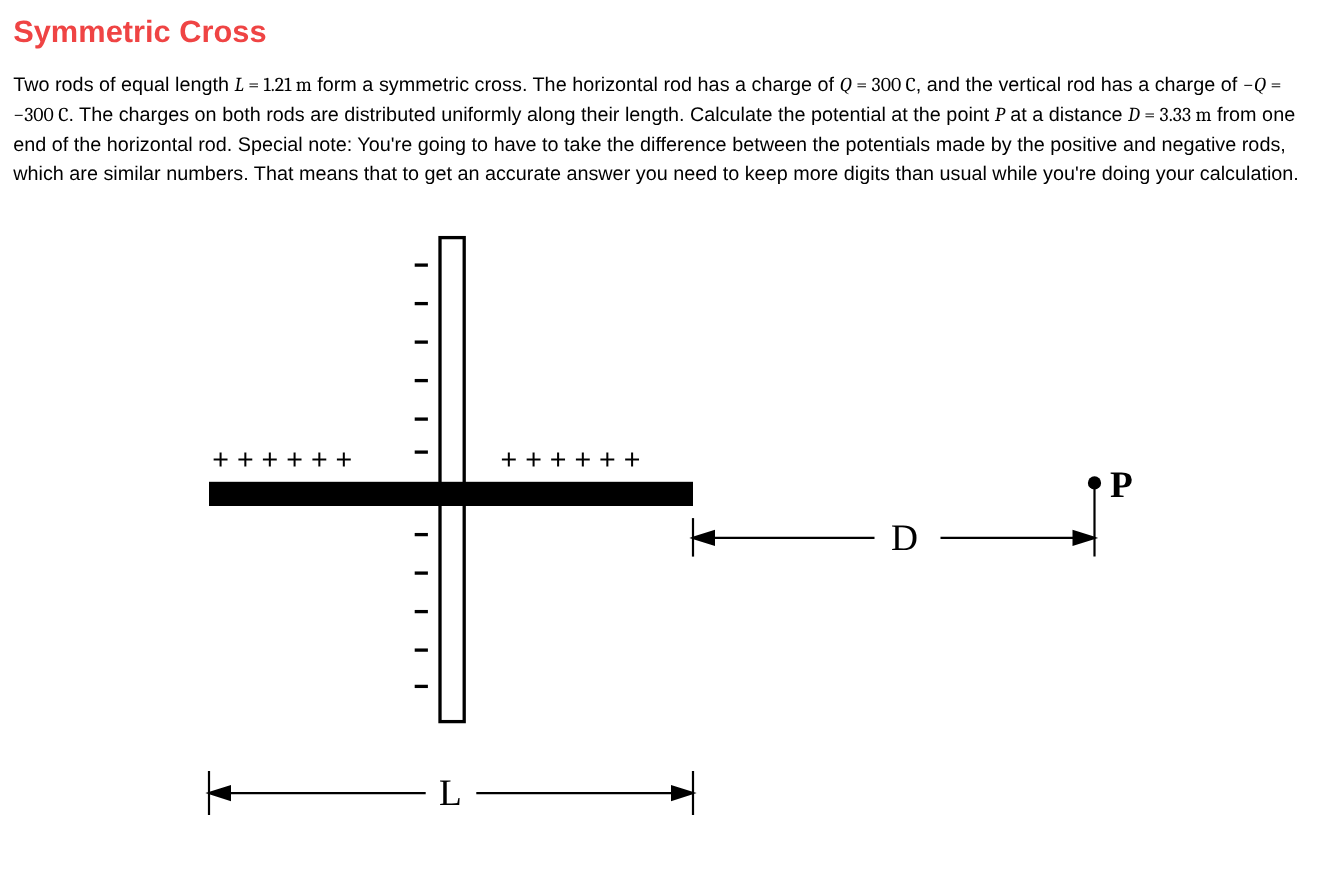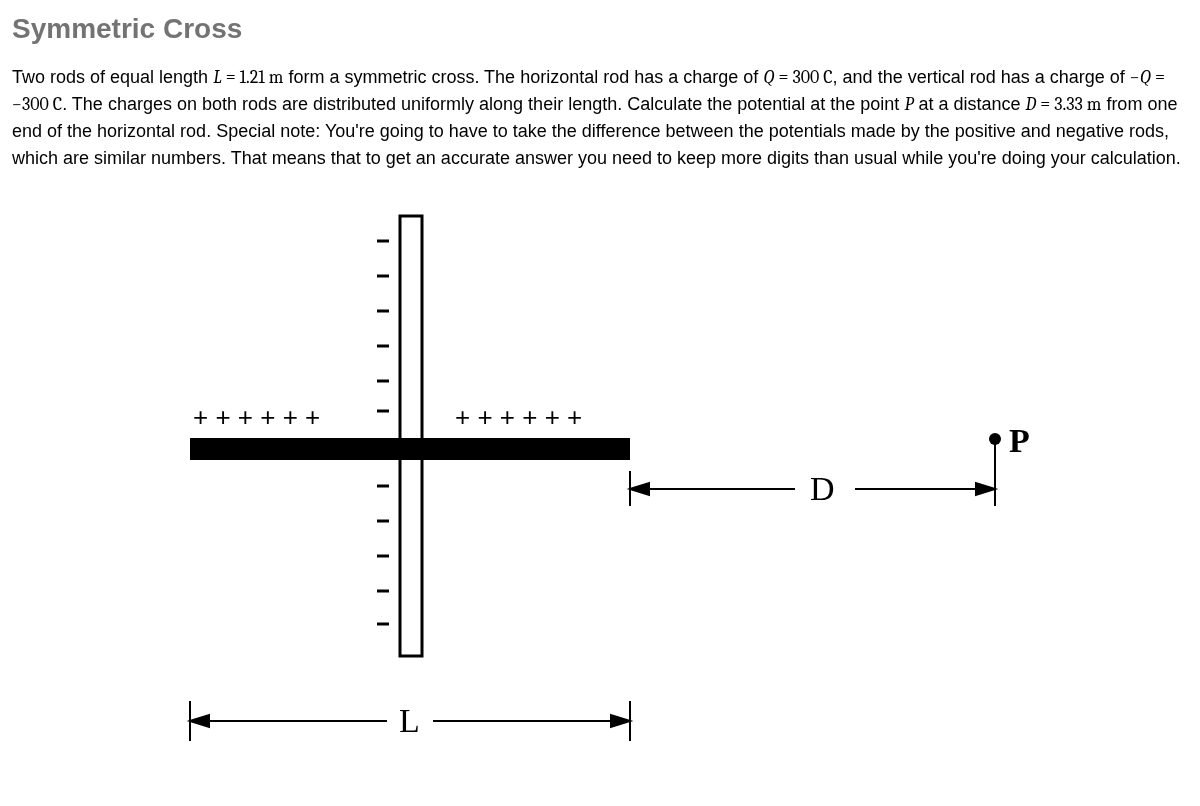--- a/index.html
+++ b/index.html
@@ -5,21 +5,21 @@
     body {
       font-family: Arial, Helvetica, sans-serif;
       margin: 0;
       padding: 8px 12px;
       font-size: 18px;
       line-height: 1.5;
       color: #000;
       background: #fff;
     }
     .title {
-      color: #737373;
+      color: #ef4444;
       font-size: 28px;
       font-weight: bold;
       margin: 0 0 14px 0;
     }
     .problem-text {
       font-size: 18px;
     }
     .math {
       font-family: 'Cambria', 'Georgia', 'Times New Roman', serif;
       font-style: italic;

